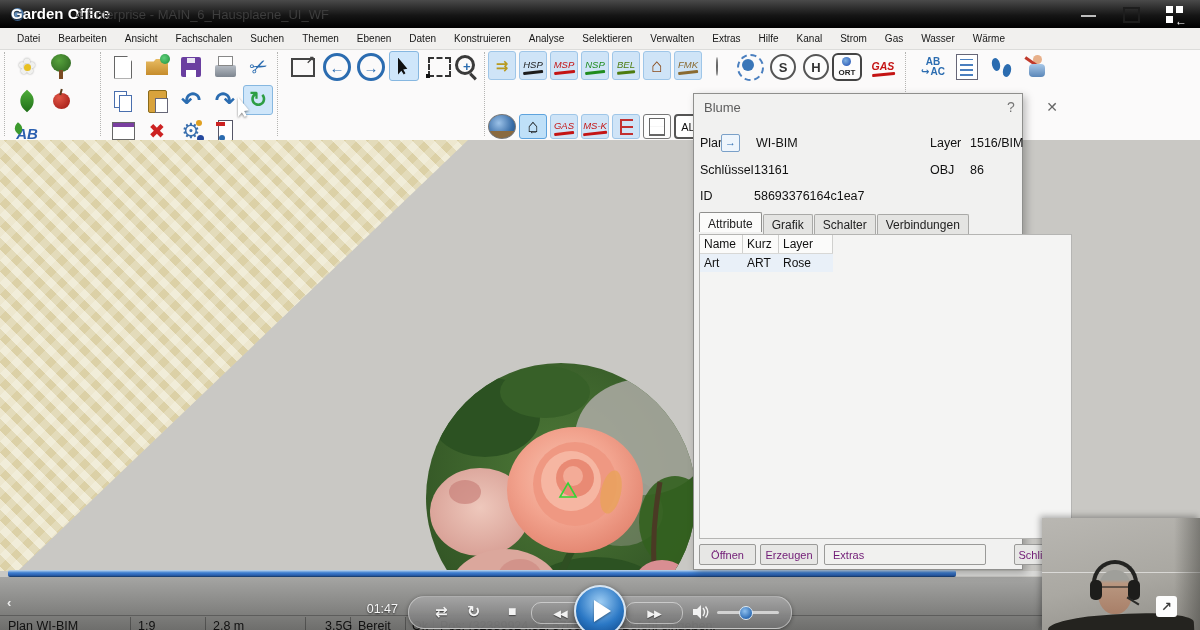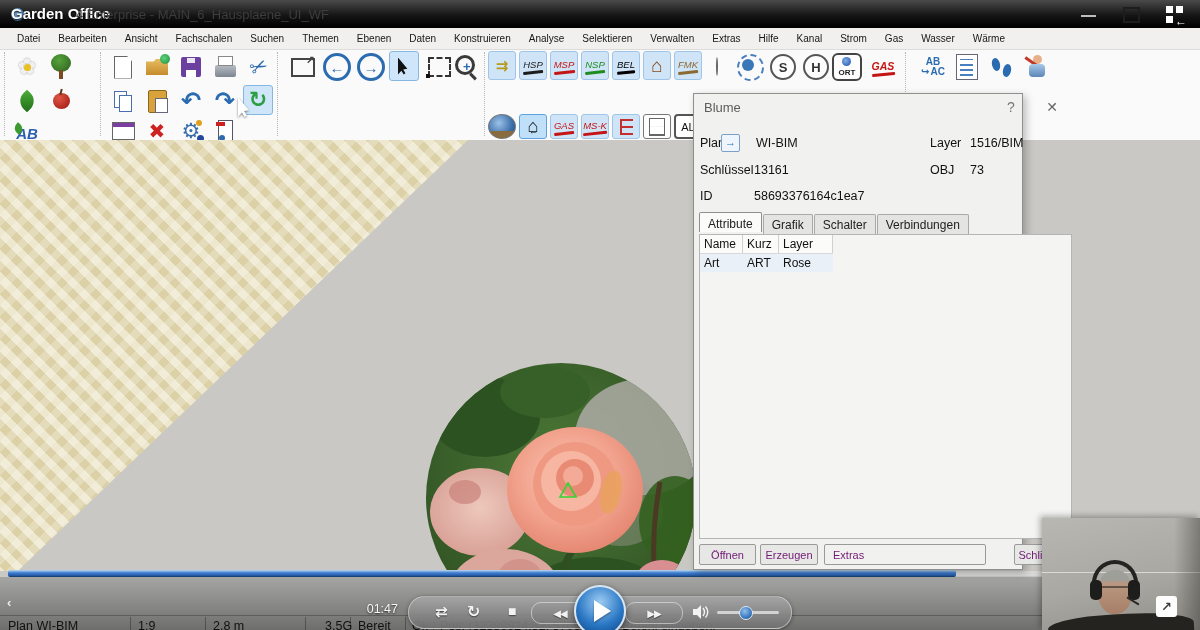--- a/index.html
+++ b/index.html
@@ -344,21 +344,21 @@
     <div class="chip ic-profiles"></div>
         <div class="chip" style="color: rgb(28, 28, 28);">
           <span class="chip-label">HSP</span>
         </div>
         <div class="chip" style="color: rgb(196, 20, 20);">
           <span class="chip-label">MSP</span>
         </div>
         <div class="chip" style="color: rgb(31, 140, 31);">
           <span class="chip-label">NSP</span>
         </div>
-        <div class="chip" style="color: #000000;">
+        <div class="chip" style="color: #4d7c0f;">
           <span class="chip-label">BEL</span>
         </div>
         <div class="chip ic-house3d"></div>
         <div class="chip" style="color: rgb(138, 106, 48);">
           <span class="chip-label">FMK</span>
         </div>
       </div>
     <div class="chiprow row3" style="left:488px;top:64px">
 
     <div class="chip ic-globe2"></div>
@@ -510,21 +510,21 @@
 
     <span class="dlg-label" style="left:6px;top:42px">Plan</span>
     <div class="plan-btn">→</div>
     <span class="dlg-val" style="left:62px;top:42px">WI-BIM</span>
     <span class="dlg-label" style="left:236px;top:42px">Layer</span>
     <span class="dlg-val" style="left:276px;top:42px">1516/BIM</span>
 
     <span class="dlg-label" style="left:6px;top:69px">Schlüssel</span>
     <span class="dlg-val" style="left:60px;top:69px">13161</span>
     <span class="dlg-label" style="left:236px;top:69px">OBJ</span>
-    <span class="dlg-val" style="left:276px;top:69px">73</span>
+    <span class="dlg-val" style="left:276px;top:69px">86</span>
 
     <span class="dlg-label" style="left:6px;top:95px">ID</span>
     <span class="dlg-val" style="left:60px;top:95px">58693376164c1ea7</span>
 
     <div class="tabs">
       <span class="tab active">Attribute</span>
       <span class="tab">Grafik</span>
       <span class="tab">Schalter</span>
       <span class="tab">Verbindungen</span>
     </div>

